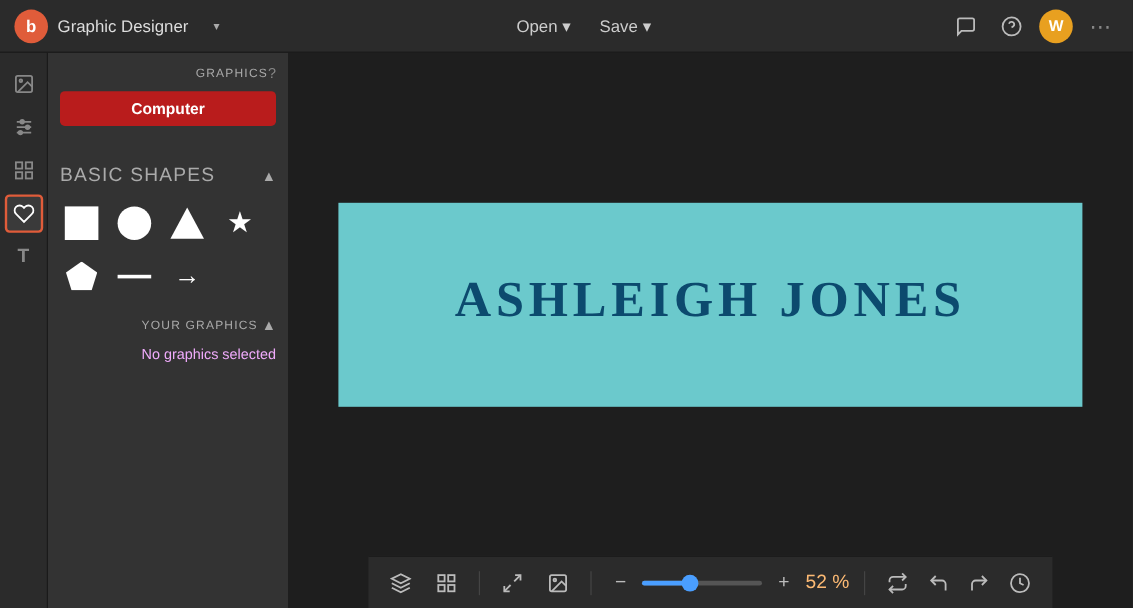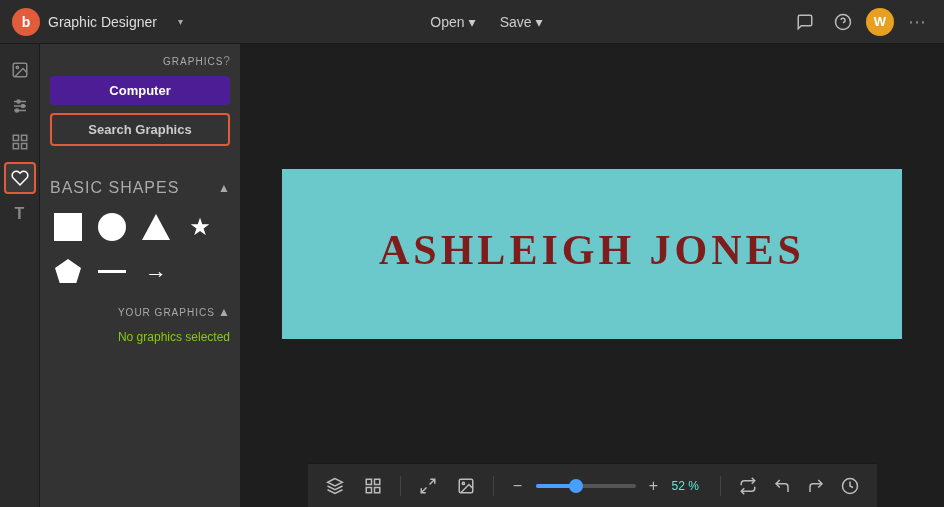--- a/index.html
+++ b/index.html
@@ -132,21 +132,21 @@
       padding: 7px;
       border-radius: 4px;
       border: none;
       cursor: pointer;
       font-size: 13px;
       font-weight: bold;
       margin-bottom: 8px;
       text-align: center;
     }
     .sidebar-btn.green {
-      background: #4c1d95;
+      background: #b91c1c;
       color: white;
     }
     .sidebar-btn.outline {
       background: transparent;
       color: #ccc;
       border: 2px solid #e05c3a;
     }
     .divider { height: 1px; background: #444; margin: 10px 0; }
 
     .shapes-section { margin-top: 4px; }
@@ -194,21 +194,21 @@
 
     .your-graphics-section { margin-top: 12px; }
     .your-graphics-header {
       display: flex; align-items: center; justify-content: space-between;
       margin-bottom: 8px;
     }
     .your-graphics-title {
       color: #aaa; font-size: 10px; letter-spacing: 1px; text-transform: uppercase;
     }
     .no-graphics {
-      color: #84cc16; font-size: 12px;
+      color: #f0abfc; font-size: 12px;
     }
 
     
     .canvas-area {
       flex: 1;
       background: #1e1e1e;
       display: flex;
       flex-direction: column;
       position: relative;
       align-items: center;
@@ -230,21 +230,21 @@
       display: flex;
       flex-direction: column;
       align-items: center;
       justify-content: center;
       border: none;
     }
     .design-name {
       font-family: Georgia, 'Times New Roman', serif;
       font-size: 42px;
       font-weight: bold;
-      color: #7f1d1d;
+      color: #0c4a6e;
       letter-spacing: 4px;
       text-transform: uppercase;
       line-height: 1.1;
       margin-bottom: 6px;
     }
     .design-subtitle-row {
       display: flex;
       align-items: center;
       gap: 0;
       border: 2px solid #c9875a;
@@ -309,21 +309,21 @@
       width: 40%;
     }
     .zoom-slider-thumb {
       width: 14px; height: 14px;
       background: #4a9eff;
       border-radius: 50%;
       position: absolute;
       top: -5px;
       left: calc(40% - 7px);
     }
-    .zoom-value { color: #5eead4; font-size: 12px; min-width: 36px; }
+    .zoom-value { color: #fdba74; font-size: 16px; min-width: 36px; }
     .bottom-right-btns {
       display: flex; gap: 4px;
     }
   </style>
 </head>
 <body>
 
 <div class="topbar">
   <div class="topbar-logo">
     <span>b</span>
@@ -397,21 +397,20 @@
     </div>
     <div class="icon-bar-item" style="color:#888;font-size:16px;font-weight:bold;">T</div>
   </div>
 
   <div class="sidebar">
     <div class="sidebar-section-header">
       <span class="sidebar-section-title">GRAPHICS</span>
       <span class="sidebar-help">?</span>
     </div>
     <button class="sidebar-btn green">Computer</button>
-    <button class="sidebar-btn outline">Search Graphics</button>
 
     <div class="divider"></div>
 
     <div class="shapes-section">
       <div class="shapes-section-header">
         <span class="shapes-title">BASIC SHAPES</span>
         <span style="color:#aaa;font-size:12px;cursor:pointer;">▲</span>
       </div>
       <div class="shapes-grid">
         <div class="shape-item">

